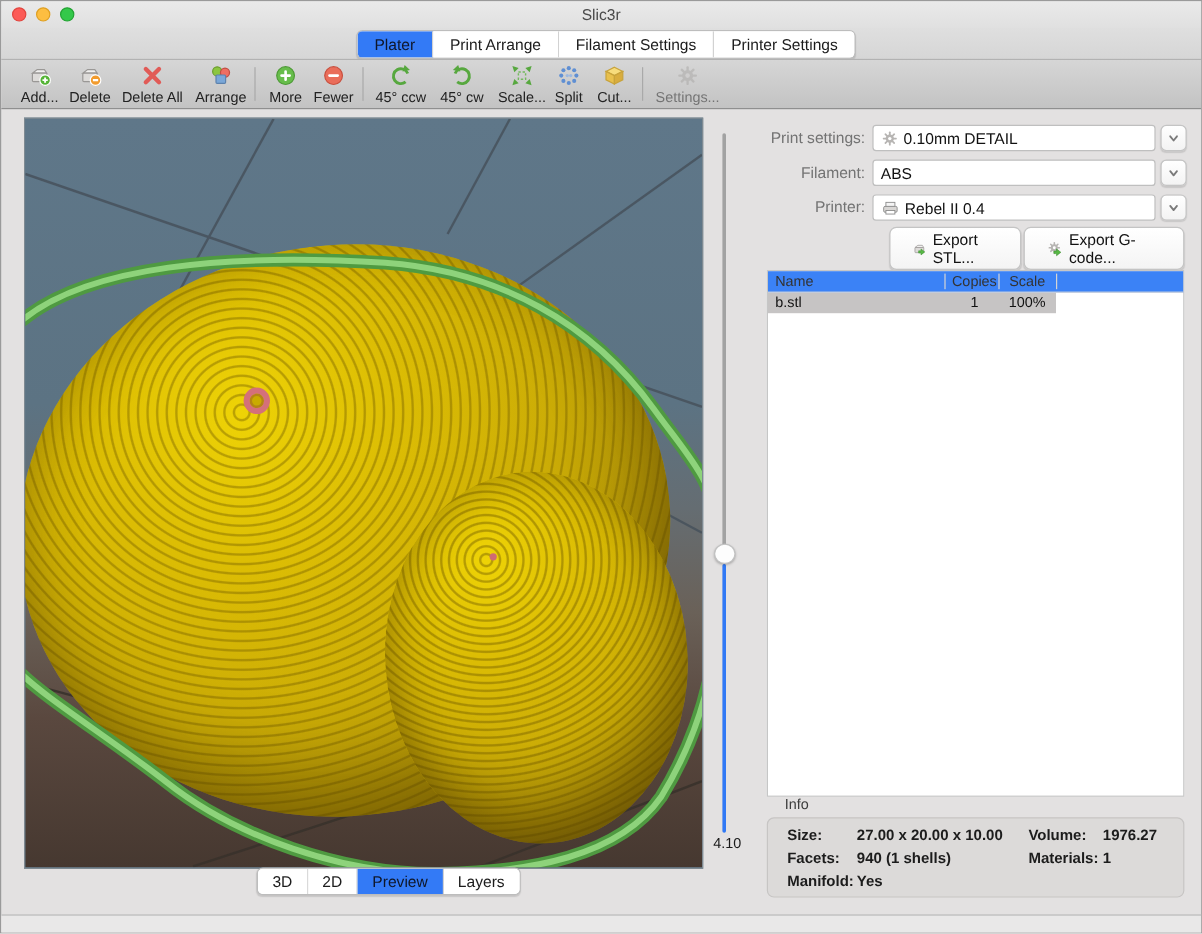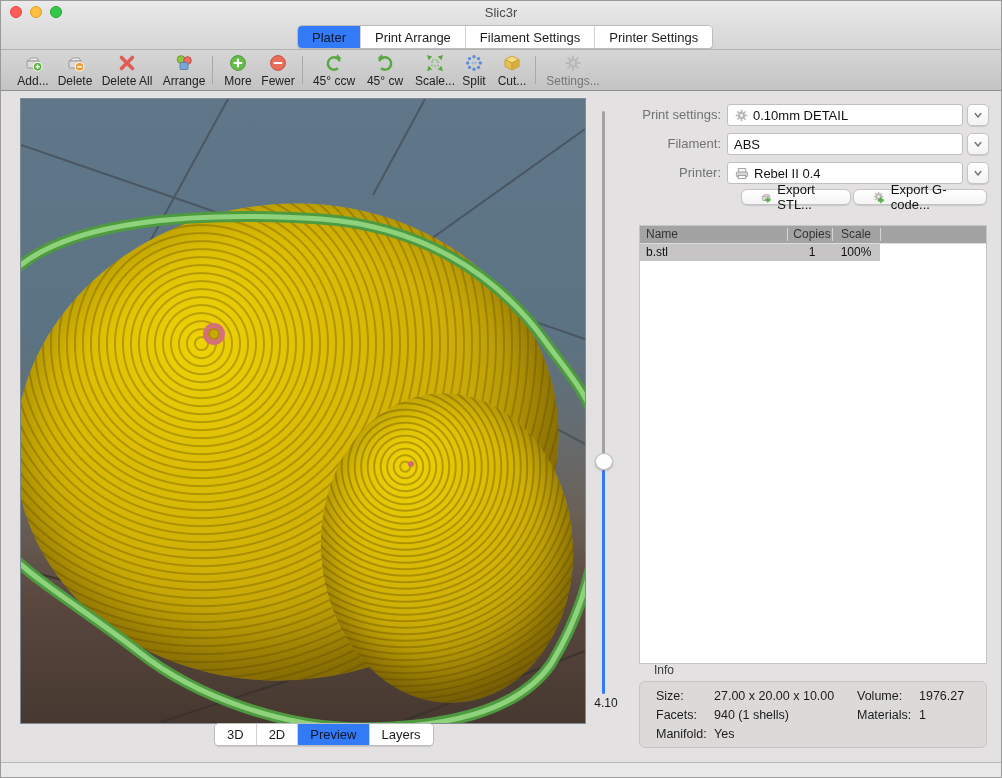--- a/index.html
+++ b/index.html
@@ -48,31 +48,31 @@
   .slider-thumb{position:absolute;left:594px;top:452px;width:18px;height:17px;border-radius:50%;background:#fdfdfd;border:1px solid #c2c2c2;box-shadow:0 1px 2px rgba(0,0,0,.25);box-sizing:border-box;}
   .slider-value{position:absolute;left:583px;top:695px;width:44px;text-align:center;font-size:12px;color:#1a1a1a;}
   
   .seg-bottom{left:213px;top:722px;height:21px;}
   .seg-bottom button{font-size:13px;padding:0 12px;}
   
   .rpanel{position:absolute;left:636px;top:97px;width:350px;height:664px;}
   .frow-label{position:absolute;left:0;width:84px;text-align:right;font-size:13px;color:#737373;line-height:22px;}
   .frow-field{position:absolute;left:90px;width:236px;height:22px;background:#fff;border:1px solid #bfbfbf;border-radius:3px;box-sizing:border-box;display:flex;align-items:center;padding:0 6px;font-size:13px;color:#111;gap:4px;}
   .frow-chevron{position:absolute;left:330px;width:22px;height:22px;background:linear-gradient(#fff,#f3f3f3);border:1px solid #c4c4c4;border-radius:5px;box-sizing:border-box;display:flex;align-items:center;justify-content:center;box-shadow:0 1px 1px rgba(0,0,0,.12);}
-  .export-btn{position:absolute;height:16px;background:linear-gradient(#fff,#f4f4f4);border:1px solid #c4c4c4;border-radius:6px;box-sizing:border-box;display:flex;align-items:center;justify-content:center;gap:5px;font-size:13px;color:#111;box-shadow:0 1px 1px rgba(0,0,0,.12);padding:0 18px;}
+  .export-btn{position:absolute;height:36px;background:linear-gradient(#fff,#f4f4f4);border:1px solid #c4c4c4;border-radius:6px;box-sizing:border-box;display:flex;align-items:center;justify-content:center;gap:5px;font-size:13px;color:#111;box-shadow:0 1px 1px rgba(0,0,0,.12);padding:0 18px;}
   .objlist{position:absolute;left:2px;top:127px;width:348px;height:439px;background:#fff;border:1px solid #c6c6c6;box-sizing:border-box;font-size:12px;color:#222;}
-  .objlist .lhead{position:relative;height:17px;background:#a3a3a3;border-bottom:1px solid #dcdcdc;}
+  .objlist .lhead{position:relative;height:17px;background:#3b82f6;border-bottom:1px solid #dcdcdc;}
   .objlist .hcell{position:absolute;top:1px;font-size:12px;color:#333;}
   .hsep{position:absolute;top:2px;width:1px;height:13px;background:#d4d4d4;}
   .lrow{position:relative;height:17px;}
   .lrow.selected{background:#c6c4c4;width:240px;}
   .lcell{position:absolute;top:1px;color:#111;}
   .info-title{position:absolute;left:17px;top:565px;font-size:12px;color:#3c3c3c;}
   .infobox{position:absolute;left:2px;top:583px;width:348px;height:67px;background:#dcdad9;border:1px solid #c7c5c4;border-radius:6px;box-sizing:border-box;font-size:12.5px;color:#1c1c1c;}
-  .ilabel,.ivalue{position:absolute;white-space:nowrap;}
+  .ilabel,.ivalue{position:absolute;white-space:nowrap;font-weight:bold;}
   
   .statusbar{position:absolute;left:0;top:761px;width:100%;height:17px;background:#e9e8e8;border-top:1px solid #b8b8b8;box-sizing:border-box;}
   svg{display:block;}
 </style>
 </head>
 <body>
 
 <div class="window">
 
   <div class="titlebar">

